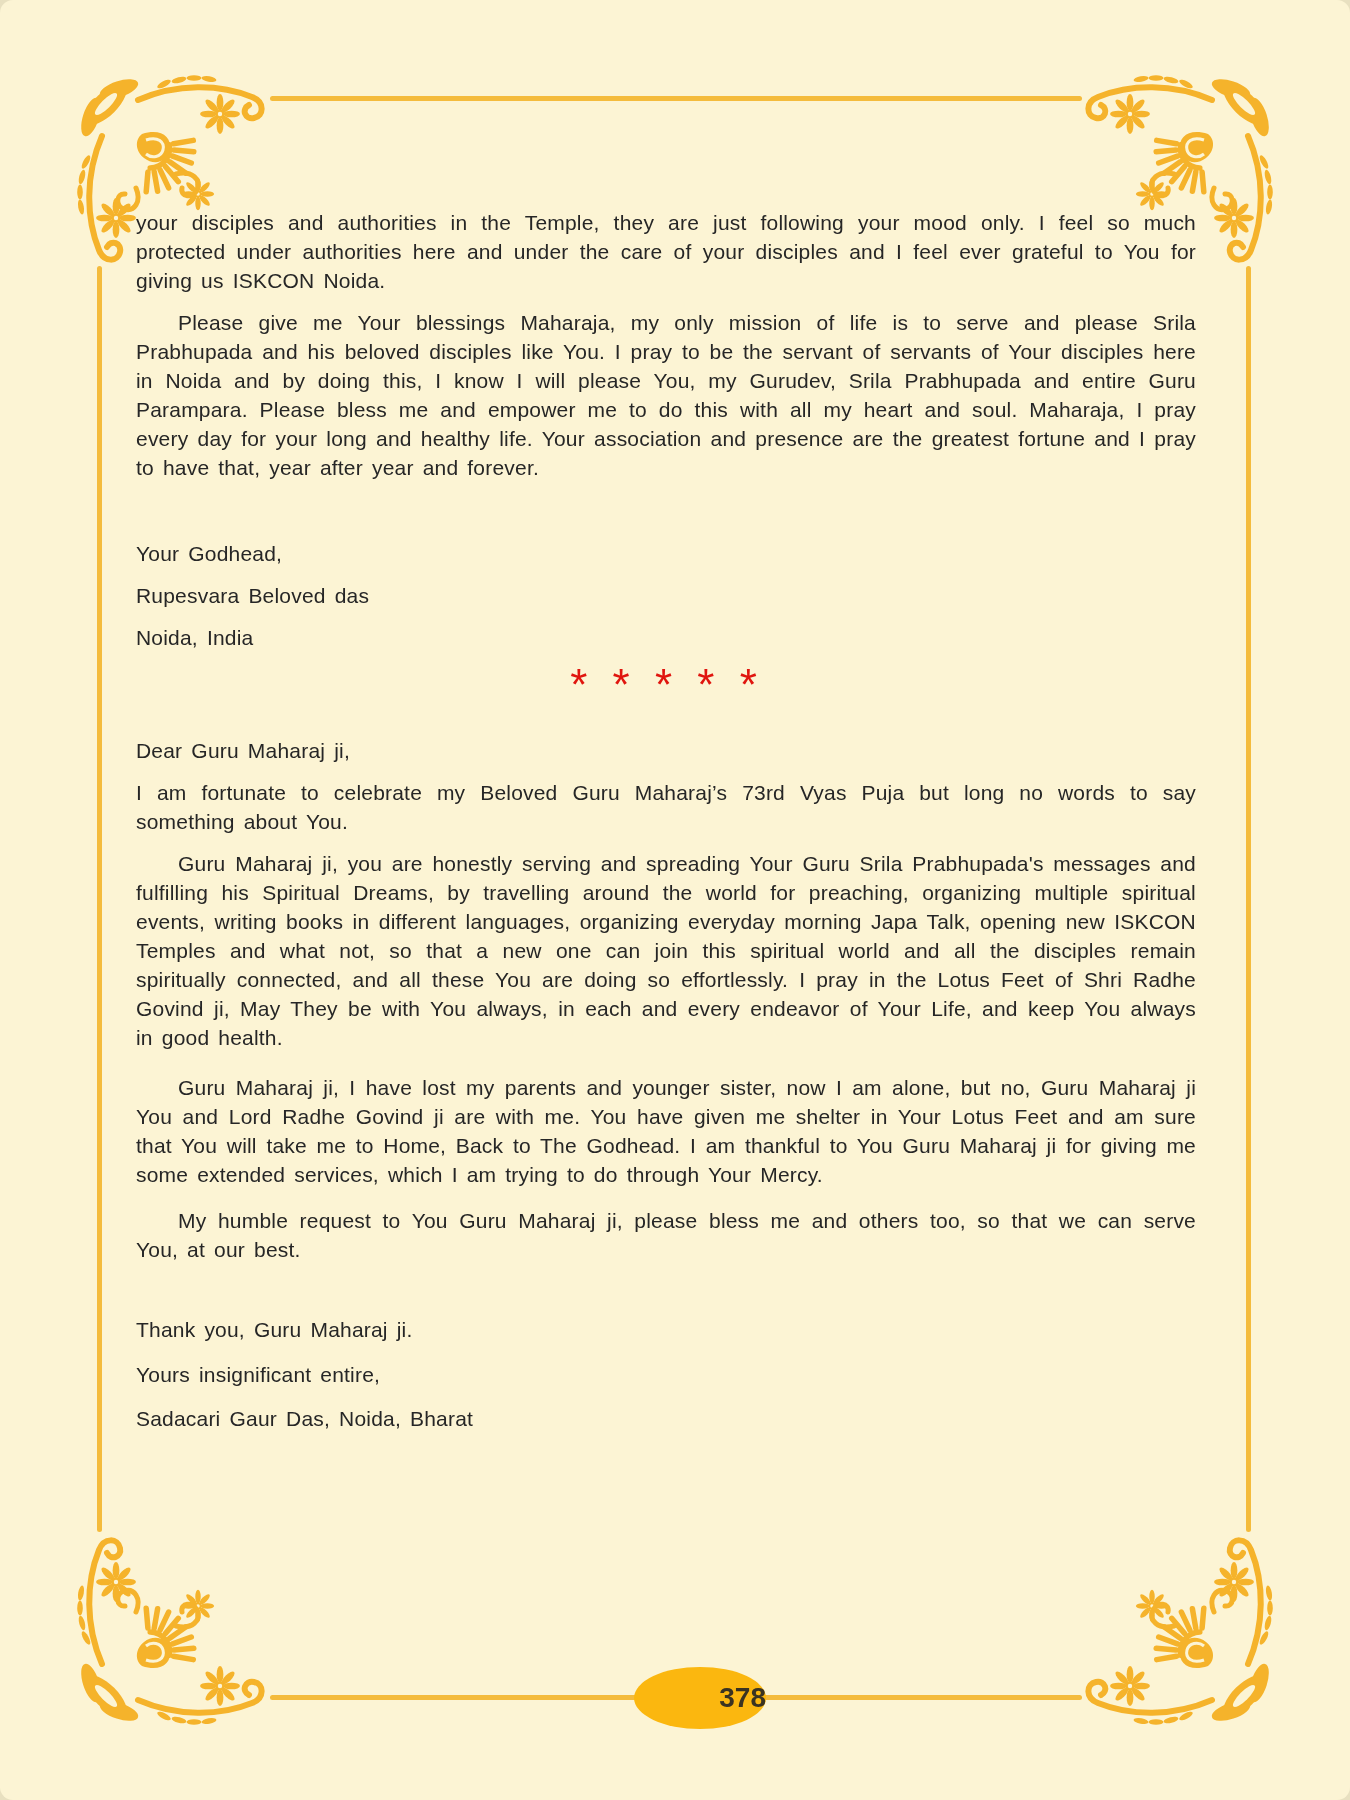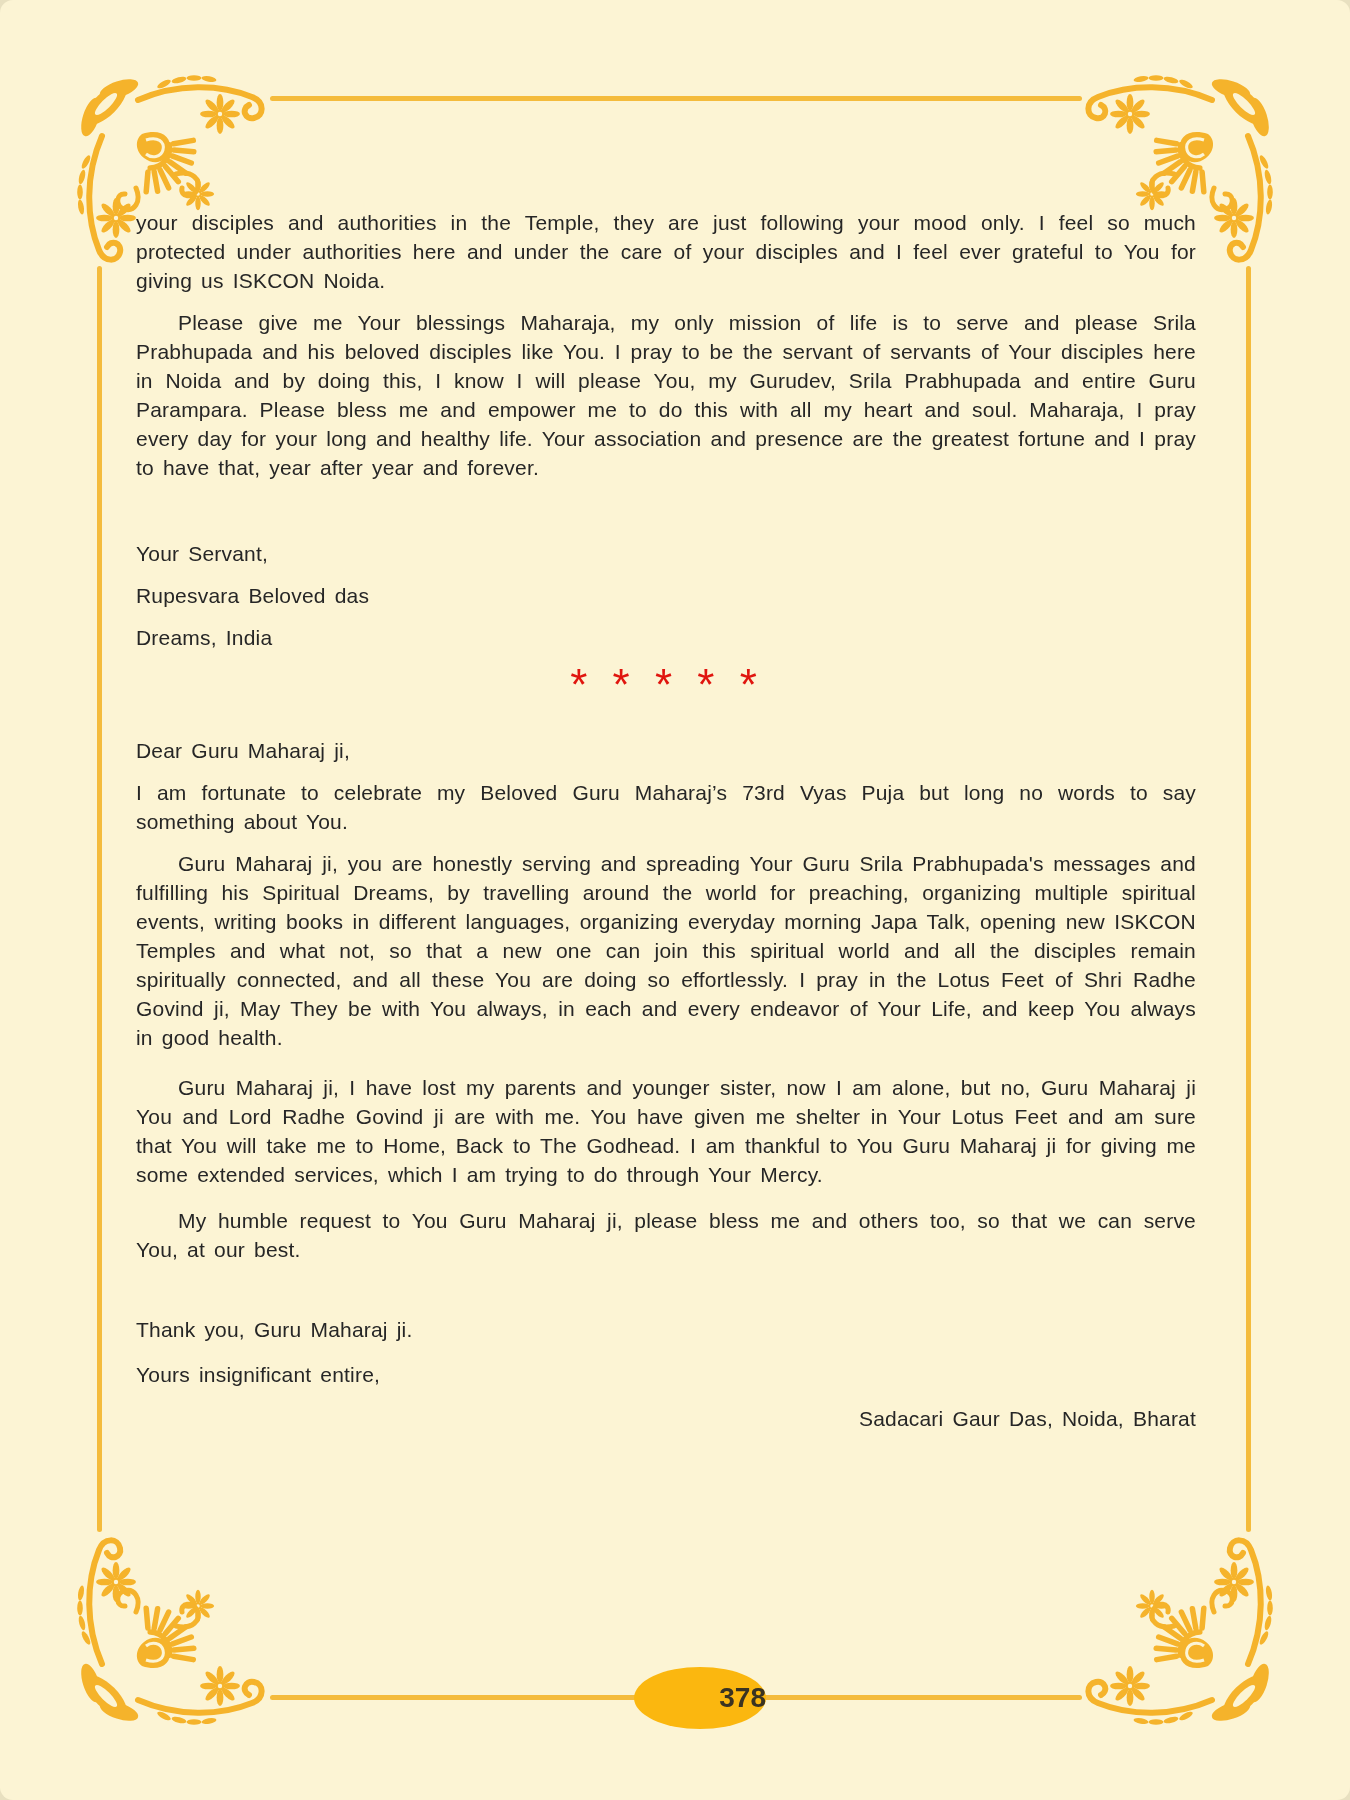--- a/index.html
+++ b/index.html
@@ -43,21 +43,21 @@
   .content p:first-child{margin-top:0;}
   .just{text-align:justify;}
   .indent{text-indent:42px;}
   .gap-servant{margin-top:57px !important;}
   .gap-dear{margin-top:31px !important;}
   .gap-accept{margin-top:56px !important;}
   .gap-lost{margin-top:21px !important;}
   .gap-humble{margin-top:17px !important;}
   .gap-thanks{margin-top:51px !important;}
   .gap-yours{margin-top:16px !important;}
-  .gap-sada{margin-top:15px !important;text-align:right;}
+  .gap-sada{margin-top:15px !important;}
   .separator{
     text-align:center;color:#E0150E;
     font-size:44px;line-height:40px;letter-spacing:5px;
     font-weight:400;
   }
 </style>
 </head>
 <body>
 
 <svg width="0" height="0" style="position:absolute" aria-hidden="true">
@@ -136,23 +136,23 @@
       <use href="#cornerFlourish"></use>
     </svg>
   <svg class="corner br" viewBox="0 0 200 200">
       <use href="#cornerFlourish"></use>
     </svg>
 
   <div class="content">
     <p class="just">your disciples and authorities in the Temple, they are just following your mood only. I feel so much protected under authorities here and under the care of your disciples and I feel ever grateful to You for giving us ISKCON Noida.</p>
     <p class="just indent">Please give me Your blessings Maharaja, my only mission of life is to serve and please Srila Prabhupada and his beloved disciples like You. I pray to be the servant of servants of Your disciples here in Noida and by doing this, I know I will please You, my Gurudev, Srila Prabhupada and entire Guru Parampara. Please bless me and empower me to do this with all my heart and soul. Maharaja, I pray every day for your long and healthy life. Your association and presence are the greatest fortune and I pray to have that, year after year and forever.</p>
 
-    <p class="gap-servant">Your Servant,</p>
+    <p class="gap-servant">Your Godhead,</p>
     <p>Rupesvara Beloved das</p>
-    <p>Dreams, India</p>
+    <p>Noida, India</p>
 
     <p class="separator">* * * * *</p>
 
     <p class="gap-dear">Dear Guru Maharaj ji,</p>
 
     <p class="just">I am fortunate to celebrate my Beloved Guru Maharaj’s 73rd Vyas Puja but long no words to say something about You.</p>
     <p class="just indent">Guru Maharaj ji, you are honestly serving and spreading Your Guru Srila Prabhupada's messages and fulfilling his Spiritual Dreams, by travelling around the world for preaching, organizing multiple spiritual events, writing books in different languages, organizing everyday morning Japa Talk, opening new ISKCON Temples and what not, so that a new one can join this spiritual world and all the disciples remain spiritually connected, and all these You are doing so effortlessly. I pray in the Lotus Feet of Shri Radhe Govind ji, May They be with You always, in each and every endeavor of Your Life, and keep You always in good health.</p>
     <p class="just indent gap-lost">Guru Maharaj ji, I have lost my parents and younger sister, now I am alone, but no, Guru Maharaj ji You and Lord Radhe Govind ji are with me. You have given me shelter in Your Lotus Feet and am sure that You will take me to Home, Back to The Godhead. I am thankful to You Guru Maharaj ji for giving me some extended services, which I am trying to do through Your Mercy.</p>
     <p class="just indent gap-humble">My humble request to You Guru Maharaj ji, please bless me and others too, so that we can serve You, at our best.</p>
 

